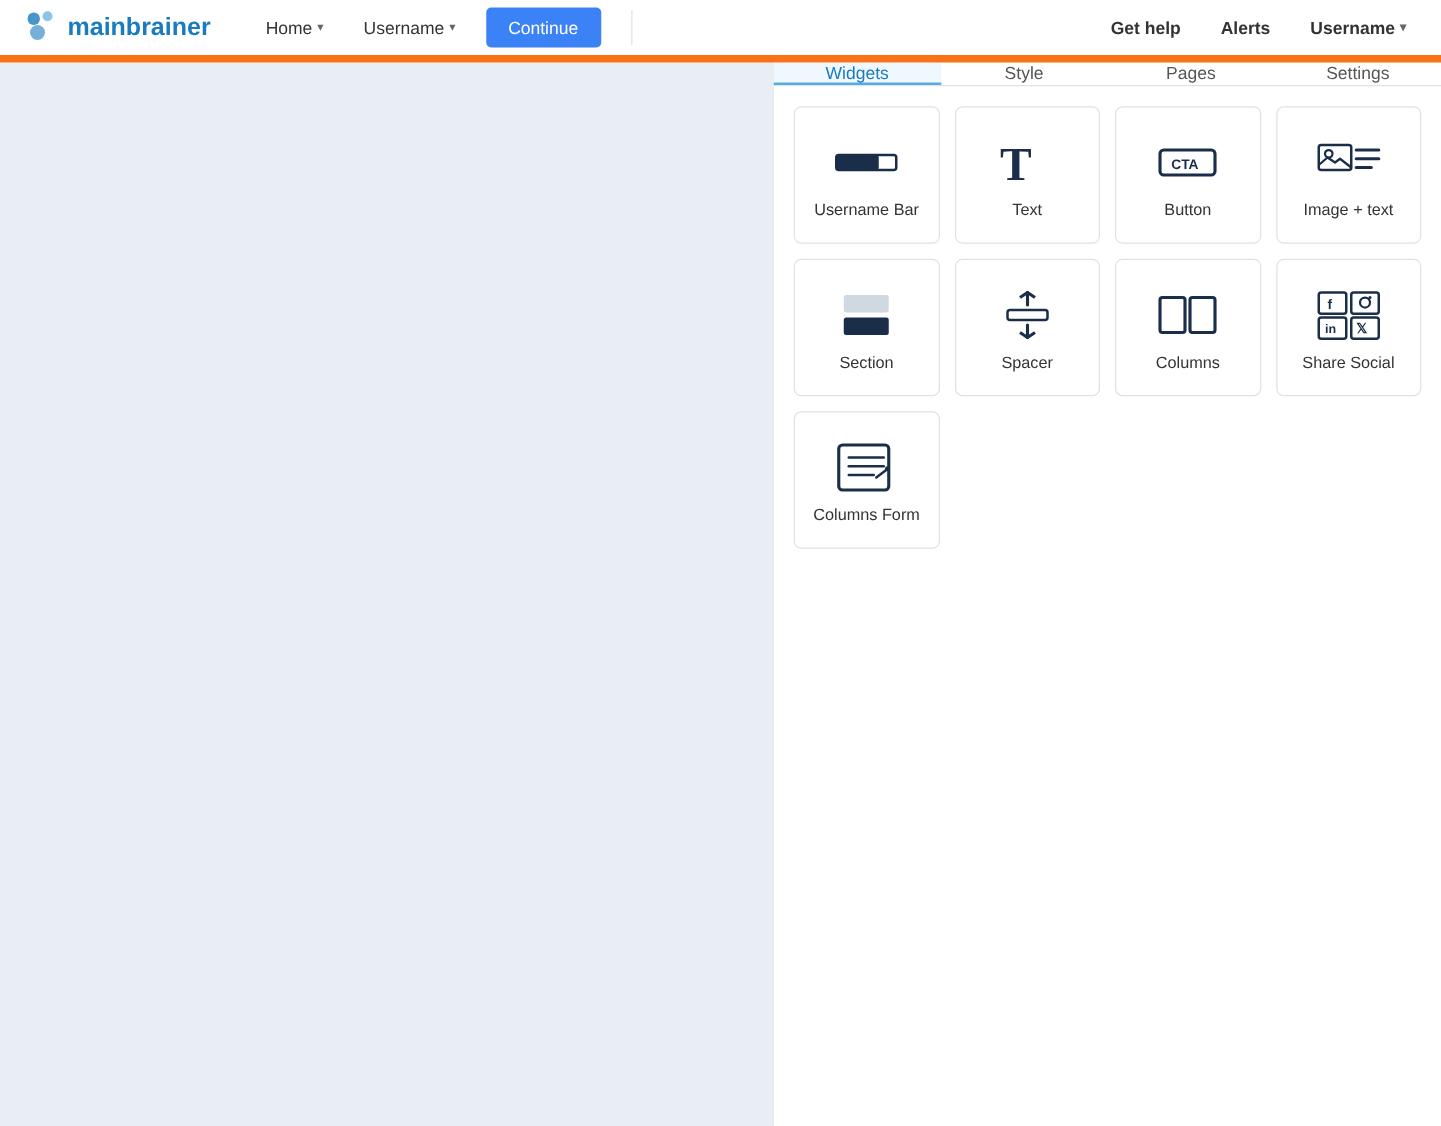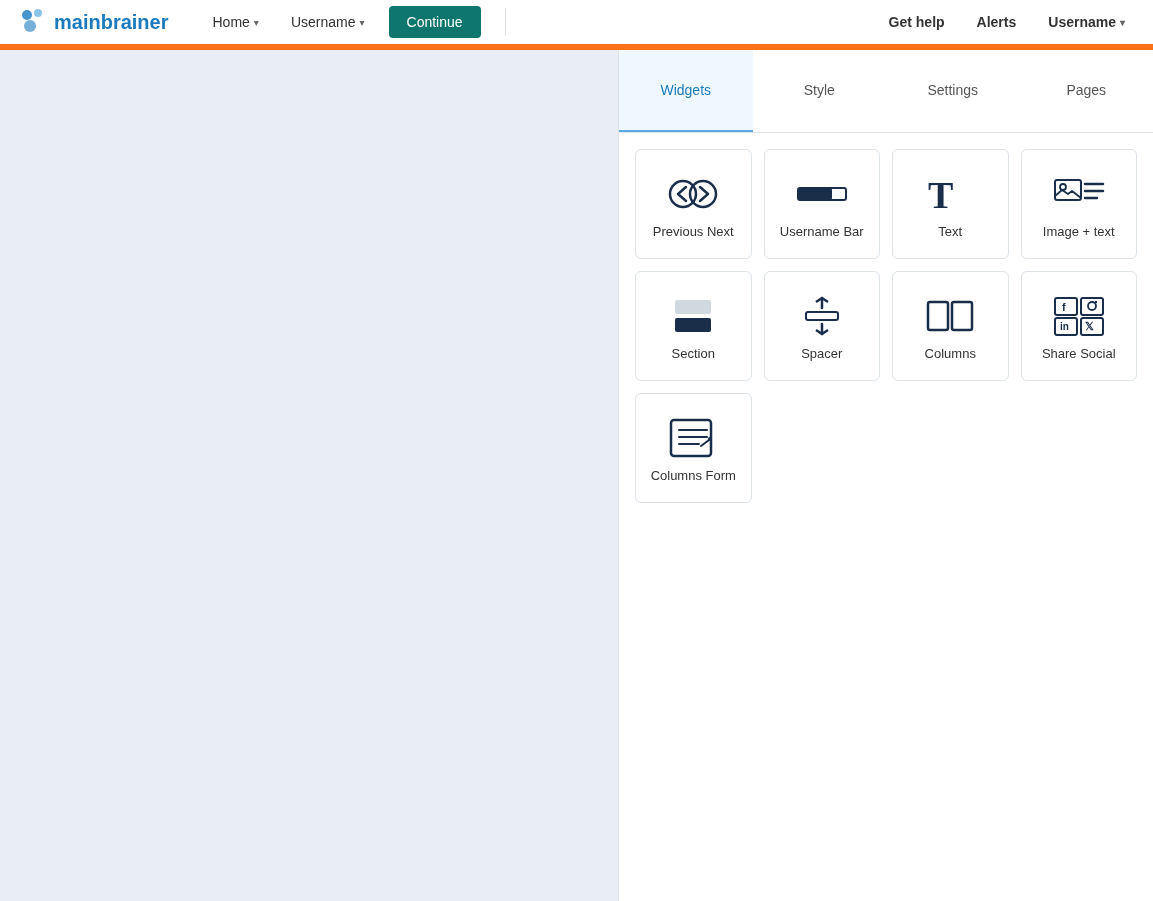--- a/index.html
+++ b/index.html
@@ -13,21 +13,21 @@
     }
     .logo { display: flex; align-items: center; gap: 6px; margin-right: 20px; }
     .logo-icon { width: 28px; height: 28px; }
     .logo-text { font-size: 20px; font-weight: 300; color: #1a2e4a; }
     .logo-text span { font-weight: 700; color: #1a7bbf; }
     .nav-item {
       font-size: 14px; color: #333; cursor: pointer; display: flex; align-items: center; gap: 4px;
       padding: 4px 8px; border-radius: 4px; text-align: center;
     }
     .nav-continue {
-      background: #0f766e; color: #fff; border: none; padding: 8px 18px;
+      background: #3b82f6; color: #fff; border: none; padding: 8px 18px;
       border-radius: 4px; font-size: 14px; cursor: pointer; font-weight: 500;
     }
     .nav-right { margin-left: auto; display: flex; align-items: center; gap: 16px; font-weight: bold; }
     .nav-divider { width: 1px; height: 28px; background: #dde3e8; margin: 0 8px; }
     .chevron { font-size: 10px; color: #666; }
 
     
     .main { display: flex; height: calc(901px - 50px); }
 
     
@@ -37,21 +37,21 @@
     .panel {
       width: 535px; background: #fff; border-left: 1px solid #dde3e8;
       display: flex; flex-direction: column;
     }
 
     
     .panel-tabs {
       display: flex; border-bottom: 1px solid #dde3e8;
     }
     .panel-tab {
-      flex: 1; text-align: center; padding: 32px 0; font-size: 14px;
+      flex: 1; text-align: center; padding: 0 0; font-size: 14px;
       cursor: pointer; color: #555; border-bottom: 2px solid transparent;
     }
     .panel-tab.active {
       color: #1a7bbf; border-bottom: 2px solid #5aabe0;
       background: #f0f8ff;
     }
 
     
     .widgets-grid {
       padding: 16px; display: grid; grid-template-columns: repeat(4, 1fr);
@@ -121,58 +121,56 @@
 
 <div class="main">
 
   <div class="canvas"></div>
 
   <div class="panel">
 
     <div class="panel-tabs">
       <div class="panel-tab active">Widgets</div>
       <div class="panel-tab">Style</div>
+      <div class="panel-tab">Pages</div>
       <div class="panel-tab">Settings</div>
-      <div class="panel-tab">Pages</div>
     </div>
 
     <div class="widgets-grid">
 
 
-      <div class="widget-card">
-        <div class="widget-icon">
-          <svg viewBox="0 0 52 40" fill="none" xmlns="http://www.w3.org/2000/svg">
-            <circle cx="16" cy="20" r="13" stroke="#1a2e4a" stroke-width="2.5"></circle>
-            <polyline points="19,13 11,20 19,27" stroke="#1a2e4a" stroke-width="2.5" fill="none" stroke-linecap="round" stroke-linejoin="round"></polyline>
-            <circle cx="36" cy="20" r="13" stroke="#1a2e4a" stroke-width="2.5"></circle>
-            <polyline points="33,13 41,20 33,27" stroke="#1a2e4a" stroke-width="2.5" fill="none" stroke-linecap="round" stroke-linejoin="round"></polyline>
-          </svg>
-        </div>
-        <span class="widget-label">Previous Next</span>
-      </div>
 
       <div class="widget-card">
         <div class="widget-icon">
           <svg viewBox="0 0 52 40" fill="none" xmlns="http://www.w3.org/2000/svg">
             <rect x="2" y="14" width="48" height="12" rx="2" stroke="#1a2e4a" stroke-width="2"></rect>
             <rect x="2" y="14" width="34" height="12" rx="2" fill="#1a2e4a"></rect>
           </svg>
         </div>
         <span class="widget-label">Username Bar</span>
       </div>
 
       <div class="widget-card">
         <div class="widget-icon">
           <svg viewBox="0 0 52 40" fill="none" xmlns="http://www.w3.org/2000/svg">
             <text x="4" y="34" font-size="38" font-weight="900" fill="#1a2e4a" font-family="serif">T</text>
           </svg>
         </div>
         <span class="widget-label">Text</span>
       </div>
 
+      <div class="widget-card">
+        <div class="widget-icon">
+          <svg viewBox="0 0 52 40" fill="none" xmlns="http://www.w3.org/2000/svg">
+            <rect x="4" y="10" width="44" height="20" rx="3" stroke="#1a2e4a" stroke-width="2.5"></rect>
+            <text x="13" y="25" font-size="11" font-weight="700" fill="#1a2e4a" font-family="sans-serif">CTA</text>
+          </svg>
+        </div>
+        <span class="widget-label">Button</span>
+      </div>
 
 
       <div class="widget-card">
         <div class="widget-icon">
           <svg viewBox="0 0 52 40" fill="none" xmlns="http://www.w3.org/2000/svg">
             <rect x="2" y="6" width="26" height="20" rx="2" stroke="#1a2e4a" stroke-width="2"></rect>
             <circle cx="10" cy="13" r="3" stroke="#1a2e4a" stroke-width="1.8"></circle>
             <polyline points="2,22 9,16 15,20 19,17 28,24" stroke="#1a2e4a" stroke-width="1.8" fill="none" stroke-linejoin="round"></polyline>
             <line x1="32" y1="10" x2="50" y2="10" stroke="#1a2e4a" stroke-width="2.5" stroke-linecap="round"></line>
             <line x1="32" y1="17" x2="50" y2="17" stroke="#1a2e4a" stroke-width="2.5" stroke-linecap="round"></line>

